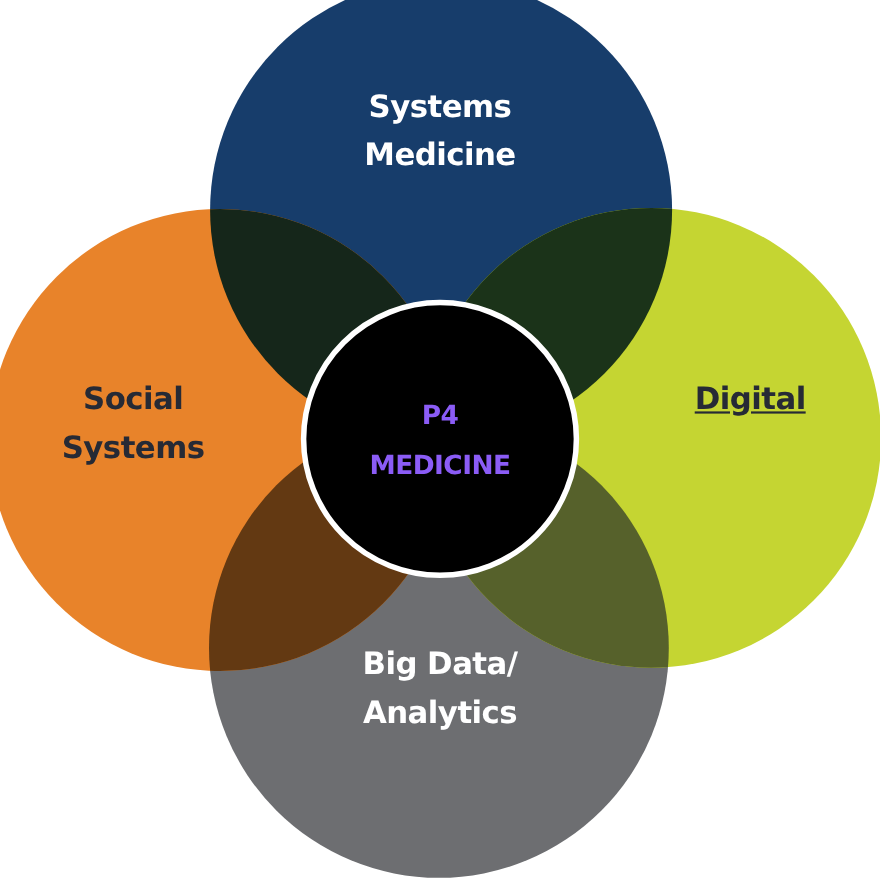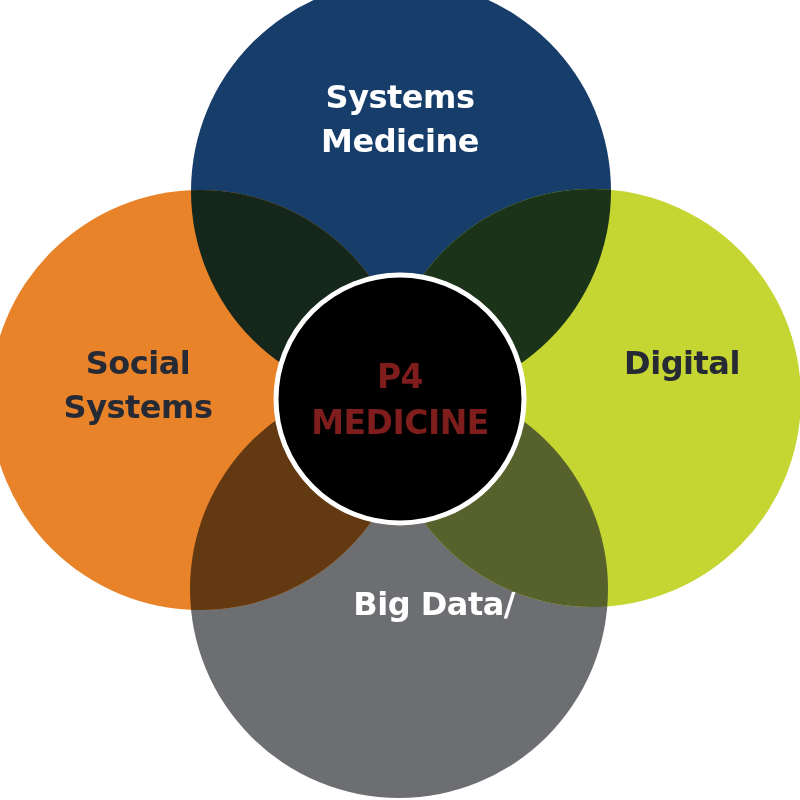--- a/index.html
+++ b/index.html
@@ -4,28 +4,28 @@
 <style>
   html, body { margin: 0; padding: 0; background: #ffffff; }
   body { width: 800px; height: 800px; overflow: hidden; position: relative; }
   svg { position: absolute; left: 0; top: 0; }
   .lbl {
     position: absolute;
     font-family: "DejaVu Sans", sans-serif;
     font-weight: bold;
     text-align: center;
     line-height: 44px;
-    font-size: 32px;
+    font-size: 28px;
     letter-spacing: -0.5px;
     white-space: nowrap;
   }
   .lbl span { display: block; }
   .light { color: #ffffff; }
   .dark { color: #262a35; }
-  .center-lbl { color: #7f1d1d; font-size: 33px; line-height: 46px; }
+  .center-lbl { color: #8b5cf6; font-size: 24px; line-height: 46px; }
 </style>
 </head>
 <body>
 
 <svg width="800" height="800" viewBox="0 0 800 800">
   <defs>
     <clipPath id="clip-top">
         <circle cx="401" cy="191" r="210"></circle>
       </clipPath>
     <clipPath id="clip-bottom">
@@ -48,29 +48,30 @@
   </g>
 
   <circle cx="400" cy="399" r="124" fill="#000000" stroke="#ffffff" stroke-width="5"></circle>
 </svg>
 
 <div class="lbl light" style="left:290px; top:75px; width:220px;">
   <span>Systems</span>
   <span>Medicine</span>
 </div>
 
-<div class="lbl dark" style="left:28px; top:341px; width:220px;">
+<div class="lbl dark" style="left:11px; top:341px; width:220px;">
   <span>Social</span>
   <span>Systems</span>
 </div>
 
-<div class="lbl dark" style="left:572px; top:341px; width:220px;">
+<div class="lbl dark" style="left:572px; top:341px; width:220px;text-decoration:underline;">
   <span>Digital</span>
 </div>
 
-<div class="lbl light" style="left:285px; top:582px; width:230px;text-align:right;">
+<div class="lbl light" style="left:285px; top:582px; width:230px;">
   <span>Big Data/</span>
+  <span>Analytics</span>
 </div>
 
 <div class="lbl center-lbl" style="left:290px; top:354px; width:220px;">
   <span>P4</span>
   <span>MEDICINE</span>
 </div>
 
 </body></html>

